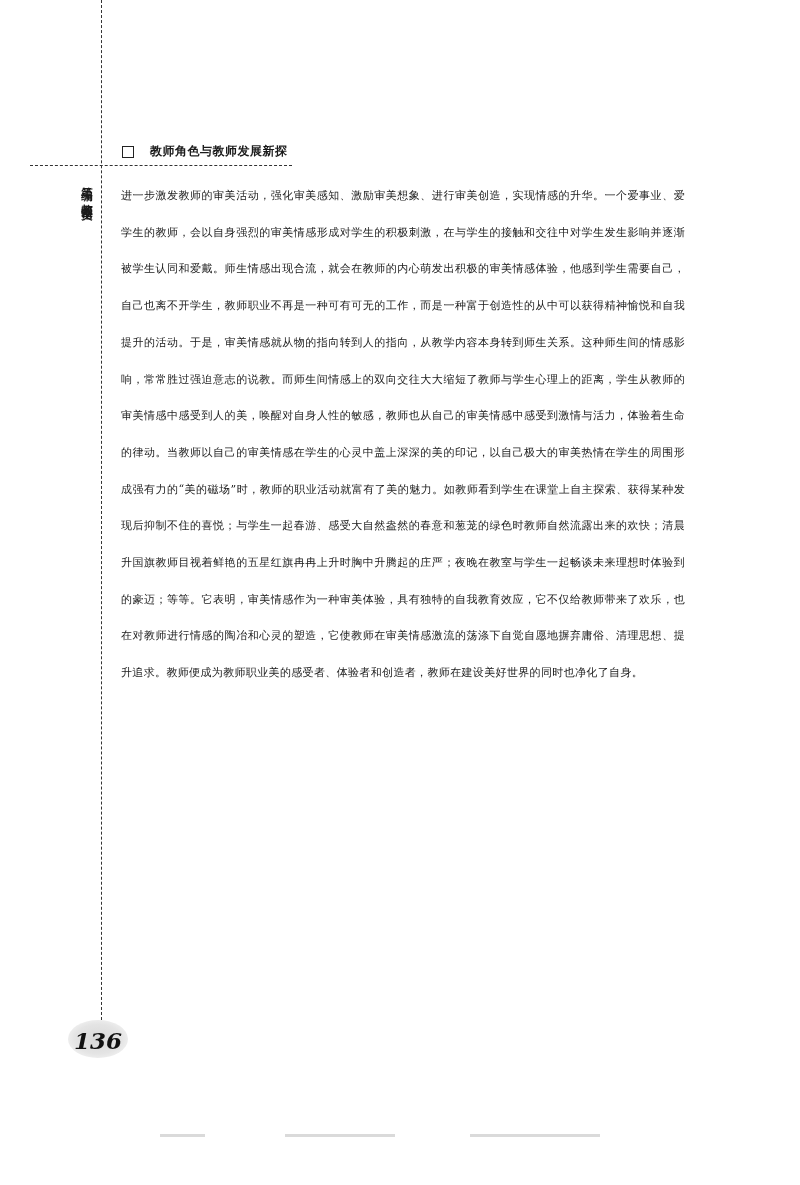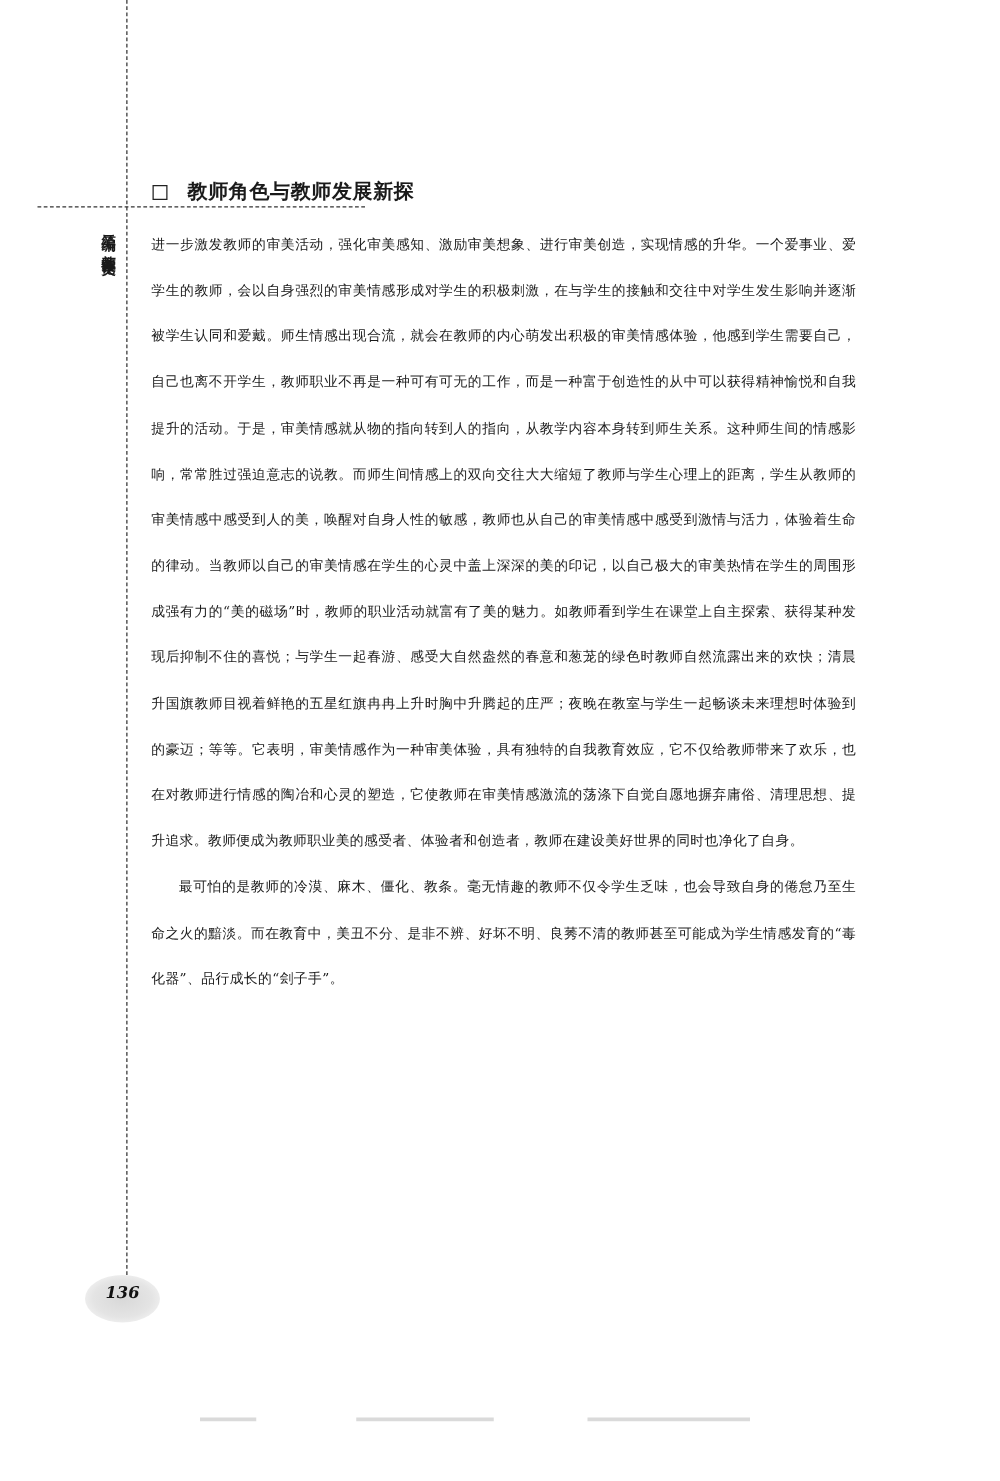--- a/index.html
+++ b/index.html
@@ -3,56 +3,55 @@
 <meta charset="utf-8">
 <style>
   html, body { margin: 0; padding: 0; background: #ffffff; }
   body { width: 800px; height: 1185px; position: relative; overflow: hidden;
          font-family: "DejaVu Serif", "Liberation Serif", serif; color: #1a1a1a; }
   .vline { position: absolute; left: 101px; top: 0; height: 1020px; width: 0;
            border-left: 1.6px dashed #333; }
   .hline { position: absolute; left: 30px; top: 165px; width: 262px; height: 0;
            border-top: 1.6px dashed #333; }
   .running-head { position: absolute; left: 122px; top: 143px; display: flex; align-items: center;
-                  font-family: "DejaVu Sans", "Liberation Sans", sans-serif; font-weight: bold; font-size: 16px; letter-spacing: 0.5px; }
+                  font-family: "DejaVu Sans", "Liberation Sans", sans-serif; font-weight: bold; font-size: 12px; letter-spacing: 0.5px; }
   .running-head .box { width: 10px; height: 10px; border: 1.3px solid #222; margin-right: 16px; }
   .side-label { position: absolute; left: 78px; top: 178px; width: 16px;
                 font-family: "DejaVu Sans", "Liberation Sans", sans-serif; font-weight: bold; font-size: 11.5px;
                 line-height: 15px; text-align: center; writing-mode: vertical-rl; letter-spacing: 1px; }
   .side-label .gap { display: inline-block; height: 14px; }
   .body-text { position: absolute; left: 121px; top: 178px; width: 564px;
                font-size: 11px; line-height: 36.7px; text-align: justify; letter-spacing: 0.35px; }
   .body-text p { margin: 0; }
   .body-text p.indent { text-indent: 2em; }
   .page-number-blob { position: absolute; left: 68px; top: 1020px; width: 60px; height: 38px;
                       border-radius: 50%;
                       background: radial-gradient(ellipse at center, #d8d8d8 0%, #e4e4e4 55%, #f2f2f2 80%, rgba(255,255,255,0) 100%); }
   .page-number { position: absolute; left: 68px; top: 1027px; width: 60px; text-align: center;
                  font-family: "DejaVu Serif", "Liberation Serif", serif; font-style: italic; font-weight: bold;
-                 font-size: 13px; color: #111; }
+                 font-size: 23px; color: #111; }
   .scan-smudge { position: absolute; top: 1134px; height: 3px; background: #bbb; opacity: 0.55; }
 </style>
 </head>
 <body>
 
 <div class="vline"></div>
 <div class="hline"></div>
 
 <div class="running-head">
   <span class="box"></span>
   <span>教师角色与教师发展新探</span>
 </div>
 
 <div class="side-label">
   <span>第二编</span><span class="gap"></span><span>教师审美论</span>
 </div>
 
 <div class="body-text">
   <p>进一步激发教师的审美活动，强化审美感知、激励审美想象、进行审美创造，实现情感的升华。一个爱事业、爱学生的教师，会以自身强烈的审美情感形成对学生的积极刺激，在与学生的接触和交往中对学生发生影响并逐渐被学生认同和爱戴。师生情感出现合流，就会在教师的内心萌发出积极的审美情感体验，他感到学生需要自己，自己也离不开学生，教师职业不再是一种可有可无的工作，而是一种富于创造性的从中可以获得精神愉悦和自我提升的活动。于是，审美情感就从物的指向转到人的指向，从教学内容本身转到师生关系。这种师生间的情感影响，常常胜过强迫意志的说教。而师生间情感上的双向交往大大缩短了教师与学生心理上的距离，学生从教师的审美情感中感受到人的美，唤醒对自身人性的敏感，教师也从自己的审美情感中感受到激情与活力，体验着生命的律动。当教师以自己的审美情感在学生的心灵中盖上深深的美的印记，以自己极大的审美热情在学生的周围形成强有力的“美的磁场”时，教师的职业活动就富有了美的魅力。如教师看到学生在课堂上自主探索、获得某种发现后抑制不住的喜悦；与学生一起春游、感受大自然盎然的春意和葱茏的绿色时教师自然流露出来的欢快；清晨升国旗教师目视着鲜艳的五星红旗冉冉上升时胸中升腾起的庄严；夜晚在教室与学生一起畅谈未来理想时体验到的豪迈；等等。它表明，审美情感作为一种审美体验，具有独特的自我教育效应，它不仅给教师带来了欢乐，也在对教师进行情感的陶冶和心灵的塑造，它使教师在审美情感激流的荡涤下自觉自愿地摒弃庸俗、清理思想、提升追求。教师便成为教师职业美的感受者、体验者和创造者，教师在建设美好世界的同时也净化了自身。</p>
-  <p class="indent">最可怕的是教师的冷漠、麻木、僵化、教条。毫无情趣的教师不仅令学生乏味，也会导致自身的倦怠乃至生命之火的黯淡。而在教育中，美丑不分、是非不辨、好坏不明、良莠不清的教师甚至可能成为学生情感发育的“毒化器”、品行成长的“刽子手”。</p>
 </div>
 
 <div class="page-number-blob"></div>
 <div class="page-number">136</div>
 
 <div class="scan-smudge" style="left:160px;width:45px;"></div>
 <div class="scan-smudge" style="left:285px;width:110px;"></div>
 <div class="scan-smudge" style="left:470px;width:130px;"></div>
 
 </body></html>

